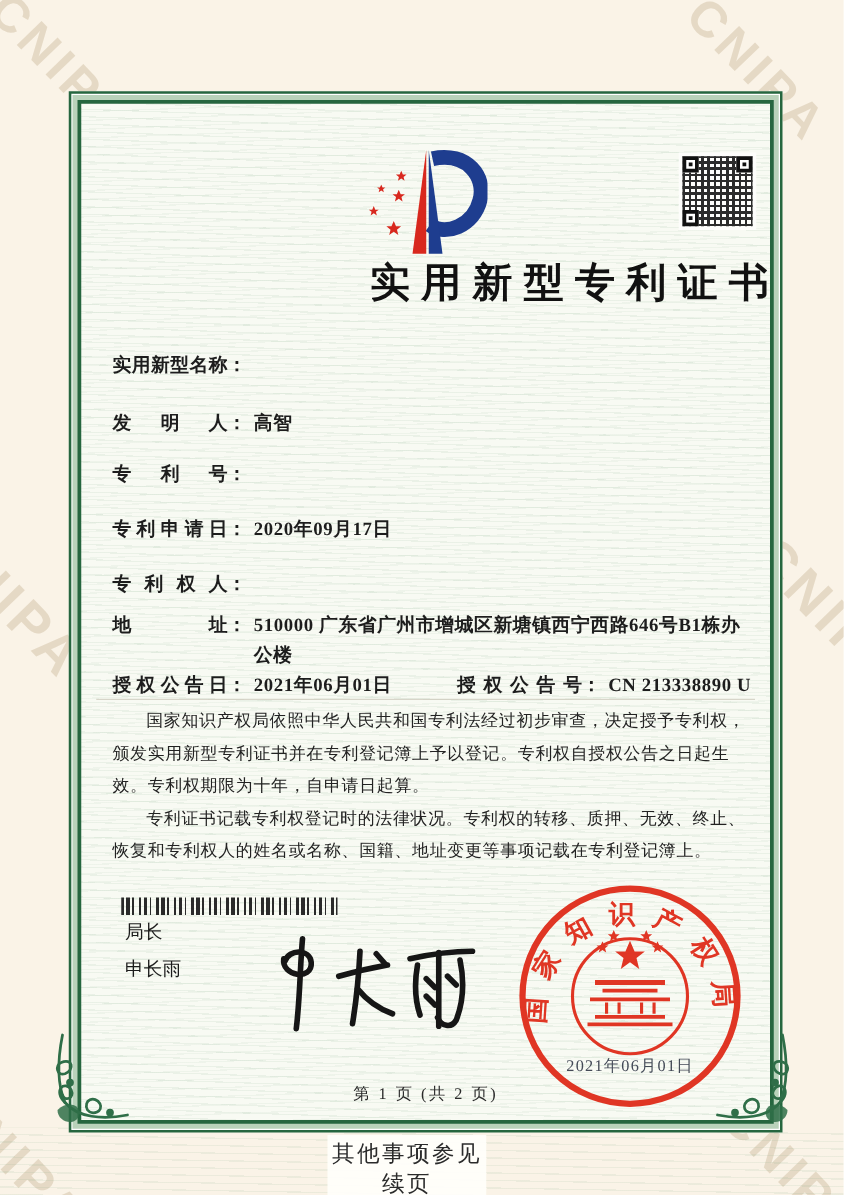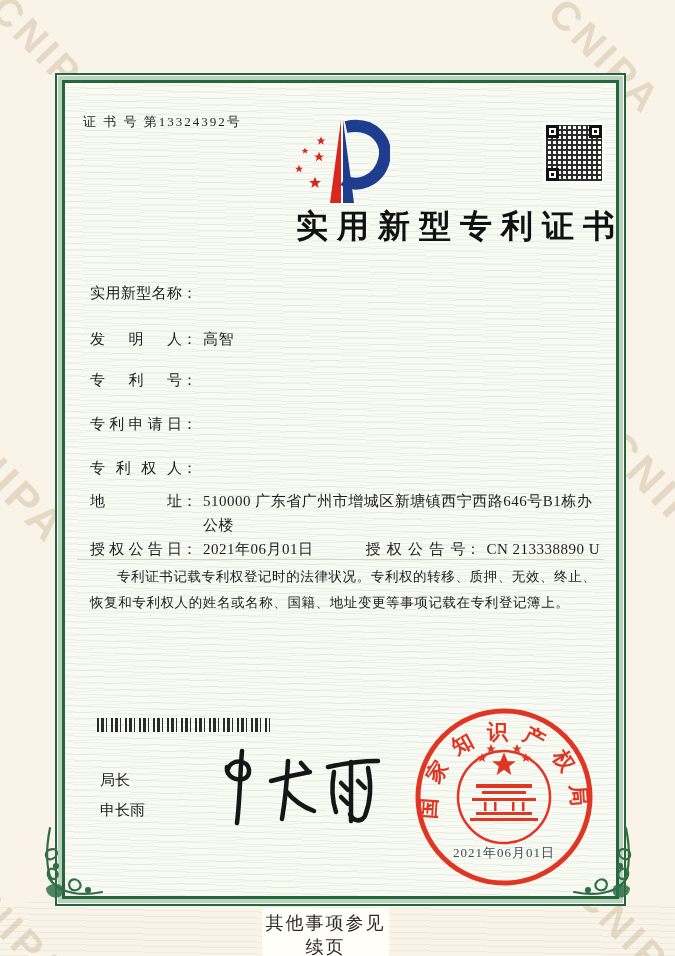--- a/index.html
+++ b/index.html
@@ -37,34 +37,34 @@
   .qr{position:absolute; left:486px; top:47px; width:62px; height:62px; background:#fdfdfb;}
   .qr-noise{position:absolute; inset:3px;
     background:
       repeating-linear-gradient(90deg,#161616 0 2px,transparent 2px 5px),
       repeating-linear-gradient(0deg,#161616 0 2px,transparent 2px 5px);
     opacity:.9;}
   .finder{position:absolute; width:13px; height:13px; border:3px solid #111; background:#fff; box-sizing:border-box;}
   .finder::after{content:""; position:absolute; left:2px; top:2px; width:3px; height:3px; background:#111;}
   .f-tl{left:3px; top:3px;} .f-tr{right:3px; top:3px;} .f-bl{left:3px; bottom:3px;}
   .frow{position:absolute; left:33px; width:512px; display:flex; align-items:flex-start;
-    font-size:15px; color:#1d1d1d; line-height:24px;}
+    font-size:15px; color:#1d1d1d; line-height:24px;font-weight:bold;}
   .flabel{display:inline-block; width:92px; text-align:justify; text-align-last:justify; flex:none;}
   .flabel.w100{width:100px;}
   .colon{flex:none; margin-right:6px;}
   .fvalue{letter-spacing:0.5px;}
   .fvalue.addr{max-width:424px; display:inline-block;}
   .gap{flex:none; width:52px;}
   .hairline{position:absolute; left:20px; top:484px; width:527px; height:1px; background:#c9c4b6; opacity:.7;}
   .paras{position:absolute; left:33px; top:489px; width:519px; font-size:13.5px; line-height:26px;
     color:#222; letter-spacing:0.6px;}
   .paras p{margin:0; text-indent:2em;}
   .barcode{position:absolute; left:40px; top:643px; width:173px; height:14px;
     background:repeating-linear-gradient(90deg,#2a2a2a 0 2px,transparent 2px 4px,#2a2a2a 4px 7px,transparent 7px 9px,#2a2a2a 9px 10px,transparent 10px 14px);}
-  .signer{position:absolute; left:43px; top:690px; font-size:15px; line-height:30px; color:#1b1b1b;}
+  .signer{position:absolute; left:43px; top:656px; font-size:15px; line-height:30px; color:#1b1b1b;}
   .signature{position:absolute; left:143px; top:664px;}
   .seal{position:absolute; left:355px; top:630px; opacity:.94;}
   .pageinfo{position:absolute; left:0; top:791px; width:100%; text-align:center; font-size:13px;
     letter-spacing:2px; color:#2a2a2a;}
   .footnote{
     position:absolute; left:262px; top:908px; width:127px; padding:3px 0; text-align:center;
     background:rgba(255,254,250,0.95); font-size:18px; letter-spacing:2px; color:#2b2b2b;
   }
   .flourish{position:absolute;}
 </style>
@@ -79,21 +79,20 @@
   <div class="wm" style="left:628px;top:420px;font-size:44px;">CNIPA</div>
   <div class="wm" style="left:-22px;top:862px;font-size:40px;">CNIPA</div>
   <div class="wm" style="left:600px;top:872px;font-size:40px;">CNIPA</div>
   <div class="wm inner" style="left:392px;top:262px;font-size:52px;">CNIPA</div>
   <div class="wm inner" style="left:148px;top:572px;font-size:52px;">CNIPA</div>
 
   <div class="bottomstrip"></div>
 
   <div class="frame">
 
-    <div class="certno">证 书 号 第13324392号</div>
 
     <svg class="logo" width="100" height="92" viewBox="0 0 100 92">
       <defs>
         <symbol id="star" viewBox="-10 -10 20 20">
           <polygon points="0,-10 2.94,-3.09 9.51,-3.09 4.16,1.18 5.88,8.09 0,3.82 -5.88,8.09 -4.16,1.18 -9.51,-3.09 -2.94,-3.09"></polygon>
         </symbol>
       </defs>
       <path d="M56,12 C84,6 99,27 94,45 C89,66 66,74 54,65" fill="none" stroke="#1e3d8f" stroke-width="12" stroke-linecap="butt"></path>
       <polygon points="51,5 40,88 51,88" fill="#d8281e"></polygon>
       <polygon points="53,5 53,88 64,88" fill="#1e3d8f"></polygon>
@@ -122,20 +121,21 @@
         <span class="colon">：</span>
         <span class="fvalue">高智</span>
     </div>
     <div class="frow" style="top:293px">
       <span class="flabel">专利号</span>
         <span class="colon">：</span>
     </div>
     <div class="frow" style="top:337px">
       <span class="flabel">专利申请日</span>
         <span class="colon">：</span>
+        <span class="fvalue">2020年09月17日</span>
     </div>
     <div class="frow" style="top:381px">
       <span class="flabel">专利权人</span>
         <span class="colon">：</span>
     </div>
     <div class="frow" style="top:414px">
       <span class="flabel">地址</span>
         <span class="colon">：</span>
         <span class="fvalue addr">510000 广东省广州市增城区新塘镇西宁西路646号B1栋办公楼</span>
     </div>
@@ -146,20 +146,21 @@
         <span class="fvalue">2021年06月01日</span>
       <span class="gap"></span>
       <span class="flabel w100">授权公告号</span>
         <span class="colon">：</span>
         <span class="fvalue">CN 213338890 U</span>
     </div>
 
     <div class="hairline"></div>
 
     <div class="paras">
+      <p>国家知识产权局依照中华人民共和国专利法经过初步审查，决定授予专利权，颁发实用新型专利证书并在专利登记簿上予以登记。专利权自授权公告之日起生效。专利权期限为十年，自申请日起算。</p>
       <p>专利证书记载专利权登记时的法律状况。专利权的转移、质押、无效、终止、恢复和专利权人的姓名或名称、国籍、地址变更等事项记载在专利登记簿上。</p>
     </div>
 
     <div class="barcode"></div>
 
     <div class="signer">
       <div>局长</div>
       <div>申长雨</div>
     </div>
 
@@ -200,20 +201,21 @@
         <rect x="72" y="97" width="2.5" height="9"></rect>
         <rect x="82" y="97" width="2.5" height="9"></rect>
         <rect x="100" y="97" width="2.5" height="9"></rect>
         <rect x="110" y="97" width="2.5" height="9"></rect>
         <rect x="64" y="107" width="56" height="3"></rect>
         <rect x="58" y="113" width="68" height="3"></rect>
       </g>
       <text x="92" y="152" text-anchor="middle" font-size="13" fill="#39404e" letter-spacing="1" font-family="Liberation Serif, DejaVu Serif, serif">2021年06月01日</text>
     </svg>
 
+    <div class="pageinfo">第 1 页 (共 2 页)</div>
   </div>
 
   <svg class="flourish" style="left:36px;top:822px;" width="80" height="80" viewBox="0 0 80 80">
     <g fill="none" stroke="#2f6e48" stroke-width="2.2" stroke-linecap="round">
       <path d="M14,6 C10,26 10,46 16,60"></path>
       <path d="M16,60 C26,72 46,74 66,70"></path>
       <path d="M16,60 C6,50 16,42 21,50 C24,56 16,60 14,54"></path>
       <path d="M13,28 C22,24 24,34 16,37 C9,39 8,30 13,28"></path>
       <path d="M34,66 C30,58 40,54 44,61 C47,67 38,71 34,66"></path>
       <circle cx="20" cy="44" r="2" fill="#2f6e48"></circle>

